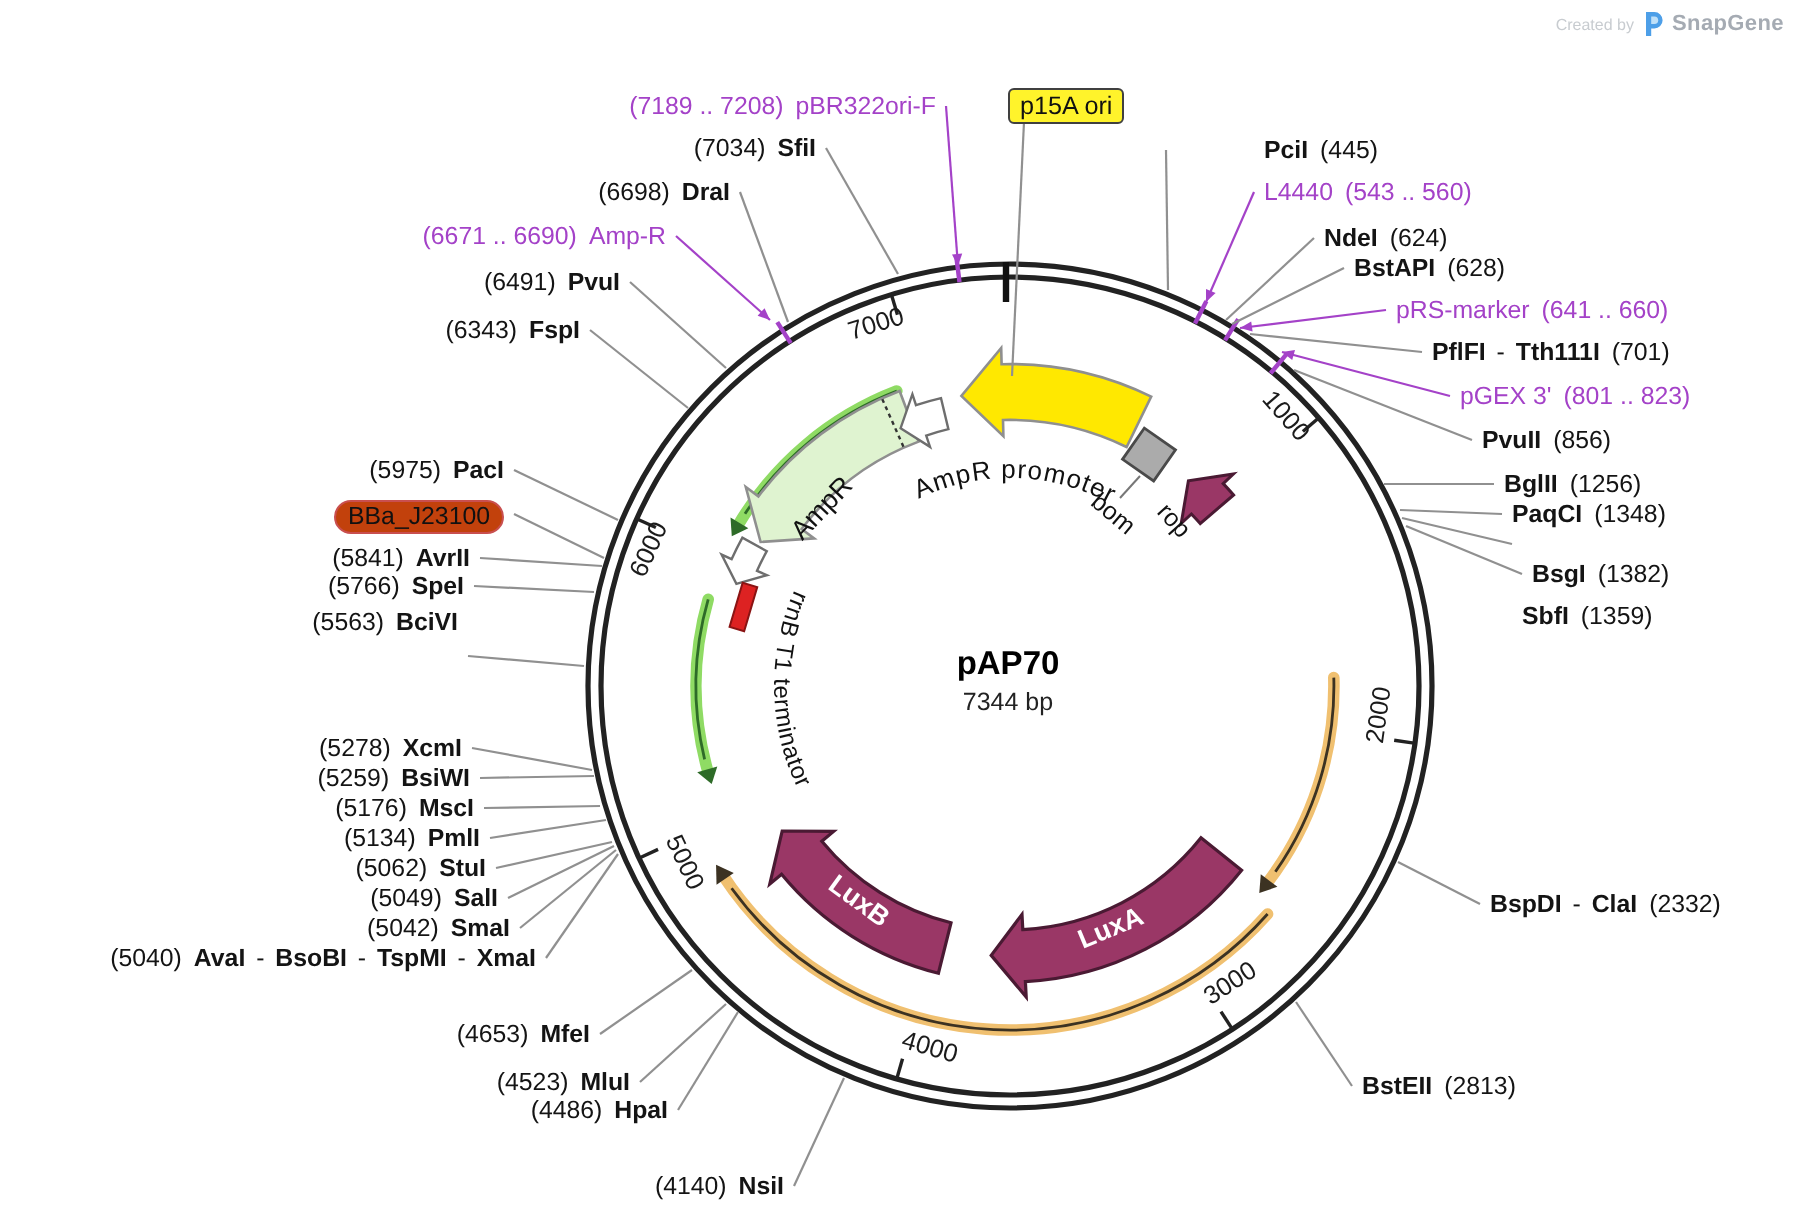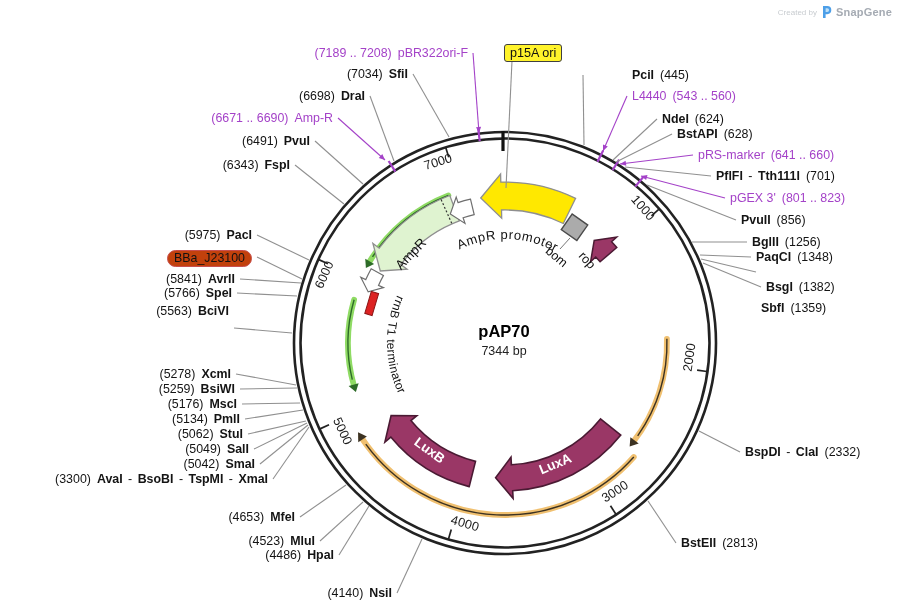--- a/index.html
+++ b/index.html
@@ -156,21 +156,21 @@
       <div class="slabel" style="right: 665px; top: 272px;"><span class="pos pr">(5841)</span><b>AvrII</b></div>
       <div class="slabel" style="right: 668px; top: 286px; text-align: right;"><span class="pos pr">(5766)</span><b>SpeI</b></div>
       <div class="slabel" style="right: 671px; top: 304px; margin-left: 28px;"><span class="pos pr">(5563)</span><b>BciVI</b></div>
       <div class="slabel" style="right: 669px; top: 367px;"><span class="pos pr">(5278)</span><b>XcmI</b></div>
       <div class="slabel" style="right: 665px; top: 382px;"><span class="pos pr">(5259)</span><b>BsiWI</b></div>
       <div class="slabel" style="right: 663px; top: 397px;"><span class="pos pr">(5176)</span><b>MscI</b></div>
       <div class="slabel" style="right: 660px; top: 412px;"><span class="pos pr">(5134)</span><b>PmlI</b></div>
       <div class="slabel" style="right: 657px; top: 427px;"><span class="pos pr">(5062)</span><b>StuI</b></div>
       <div class="slabel" style="right: 651px; top: 442px;"><span class="pos pr">(5049)</span><b>SalI</b></div>
       <div class="slabel" style="right: 645px; top: 457px;"><span class="pos pr">(5042)</span><b>SmaI</b></div>
-      <div class="slabel" style="right: 632px; top: 472px;"><span class="pos pr">(3300)</span><b>AvaI</b><span class="sep"> - </span><b>BsoBI</b><span class="sep"> - </span><b>TspMI</b><span class="sep"> - </span><b>XmaI</b></div>
+      <div class="slabel" style="right: 632px; top: 472px;"><span class="pos pr">(5040)</span><b>AvaI</b><span class="sep"> - </span><b>BsoBI</b><span class="sep"> - </span><b>TspMI</b><span class="sep"> - </span><b>XmaI</b></div>
       <div class="slabel" style="right: 605px; top: 510px;"><span class="pos pr">(4653)</span><b>MfeI</b></div>
       <div class="slabel" style="right: 585px; top: 534px;"><span class="pos pr">(4523)</span><b>MluI</b></div>
       <div class="slabel" style="right: 566px; top: 548px;"><span class="pos pr">(4486)</span><b>HpaI</b></div>
       <div class="slabel" style="right: 508px; top: 586px;"><span class="pos pr">(4140)</span><b>NsiI</b></div>
       <div class="slabel" style="left: 588px; top: 68px; margin-left: 44px;"><b>PciI</b><span class="pos pl">(445)</span></div>
       <div class="slabel primer" style="left: 632px; top: 89px;">L4440<span class="pos pl">(543 .. 560)</span></div>
       <div class="slabel" style="left: 662px; top: 112px;"><b>NdeI</b><span class="pos pl">(624)</span></div>
       <div class="slabel" style="left: 677px; top: 127px;"><b>BstAPI</b><span class="pos pl">(628)</span></div>
       <div class="slabel primer" style="left: 698px; top: 148px;">pRS-marker<span class="pos pl">(641 .. 660)</span></div>
       <div class="slabel" style="left: 716px; top: 169px;"><b>PflFI</b><span class="sep"> - </span><b>Tth111I</b><span class="pos pl">(701)</span></div>

